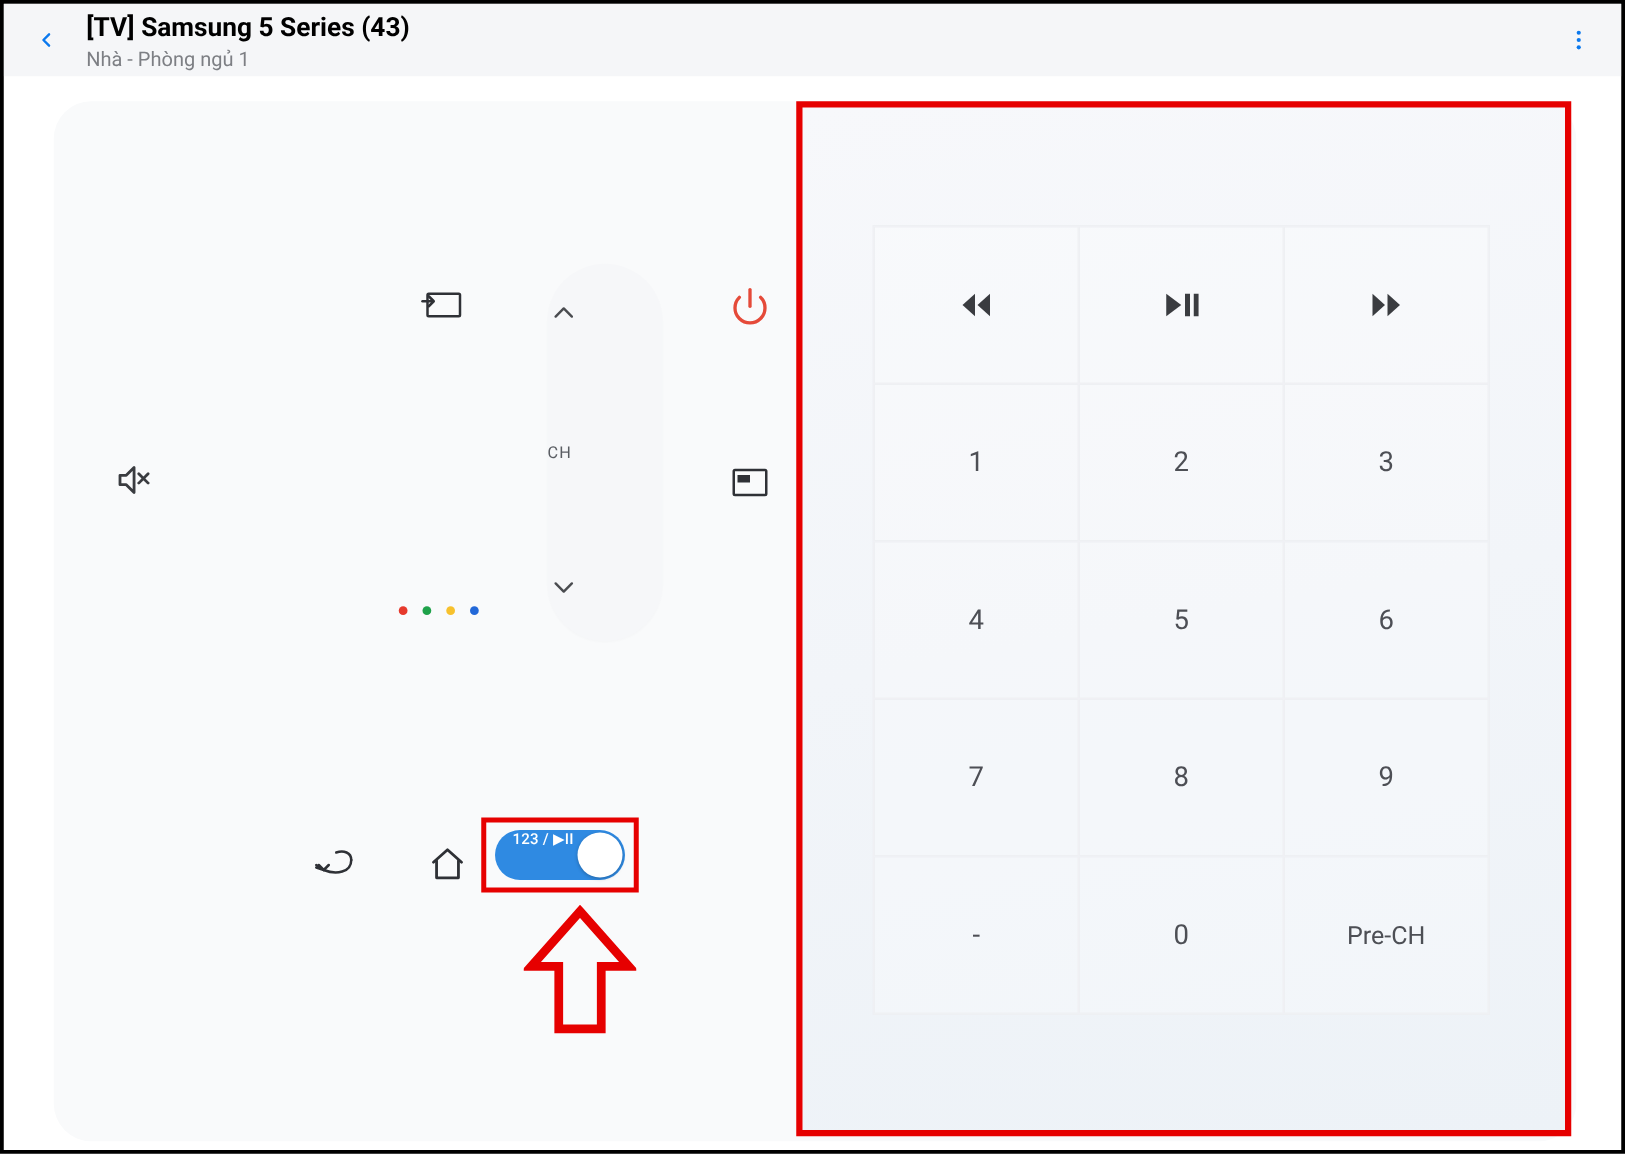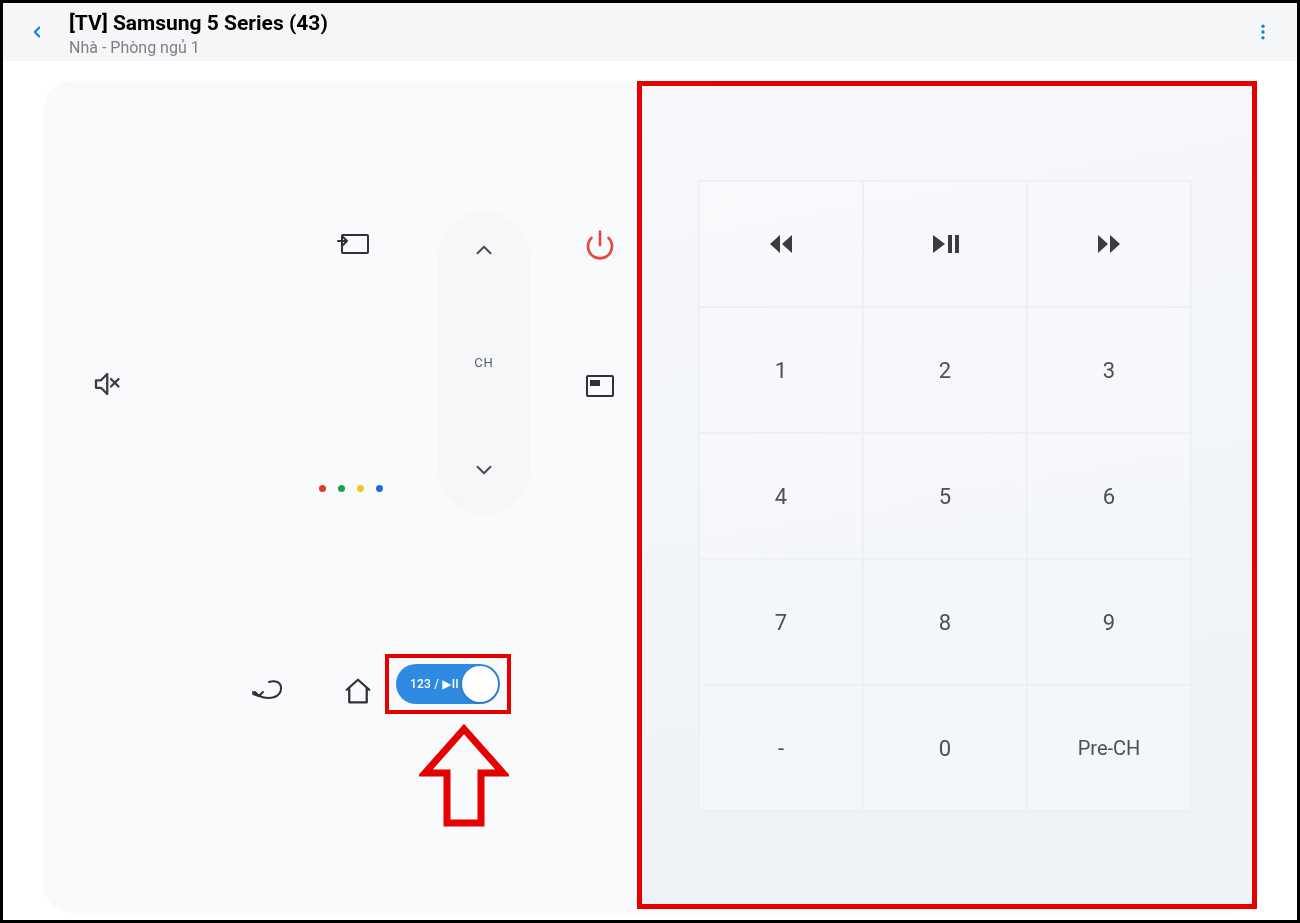--- a/index.html
+++ b/index.html
@@ -74,21 +74,21 @@
     display: flex; align-items: center; justify-content: center;
     color: #2f3136;
   }
   .ch-pill {
     position: absolute;
     left: 395px; top: 130px;
     width: 92px; height: 302px;
     border-radius: 46px;
     background: #f6f7f9;
     box-shadow: 0 1px 2px rgba(0,0,0,0.02);
-    display: flex; flex-direction: column; align-items: center; justify-content: space-between;
+    display: flex; flex-direction: column; justify-content: space-between;
     padding: 26px 0;
   }
   .color-dots {
     position: absolute;
     left: 276px; top: 404px;
     width: 64px;
     display: flex; align-items: center; justify-content: space-between;
   }
   .dot { width: 7px; height: 7px; border-radius: 50%; }
   .dot.r{background:#e6392c}.dot.g{background:#1fa24a}.dot.y{background:#f7c12d}.dot.b{background:#2268d8}
@@ -129,21 +129,21 @@
     left: 342px; top: 573px;
     width: 126px; height: 60px;
     border: 4px solid #e60000;
     display: flex; align-items: center; justify-content: center;
   }
   .toggle {
     width: 104px; height: 40px;
     border-radius: 22px;
     background: #2f8ae2;
     position: relative;
-    display: flex; align-items: center;
+    display: flex; align-items: flex-start;
     padding-left: 14px;
   }
   .toggle-label { color: #fff; font-size: 12px; font-weight: 500; letter-spacing: 0.2px; }
   .toggle-knob {
     position: absolute;
     right: 2px; top: 2px;
     width: 36px; height: 36px;
     border-radius: 50%;
     background: #fff;
     box-shadow: 0 1px 3px rgba(0,0,0,0.25);

